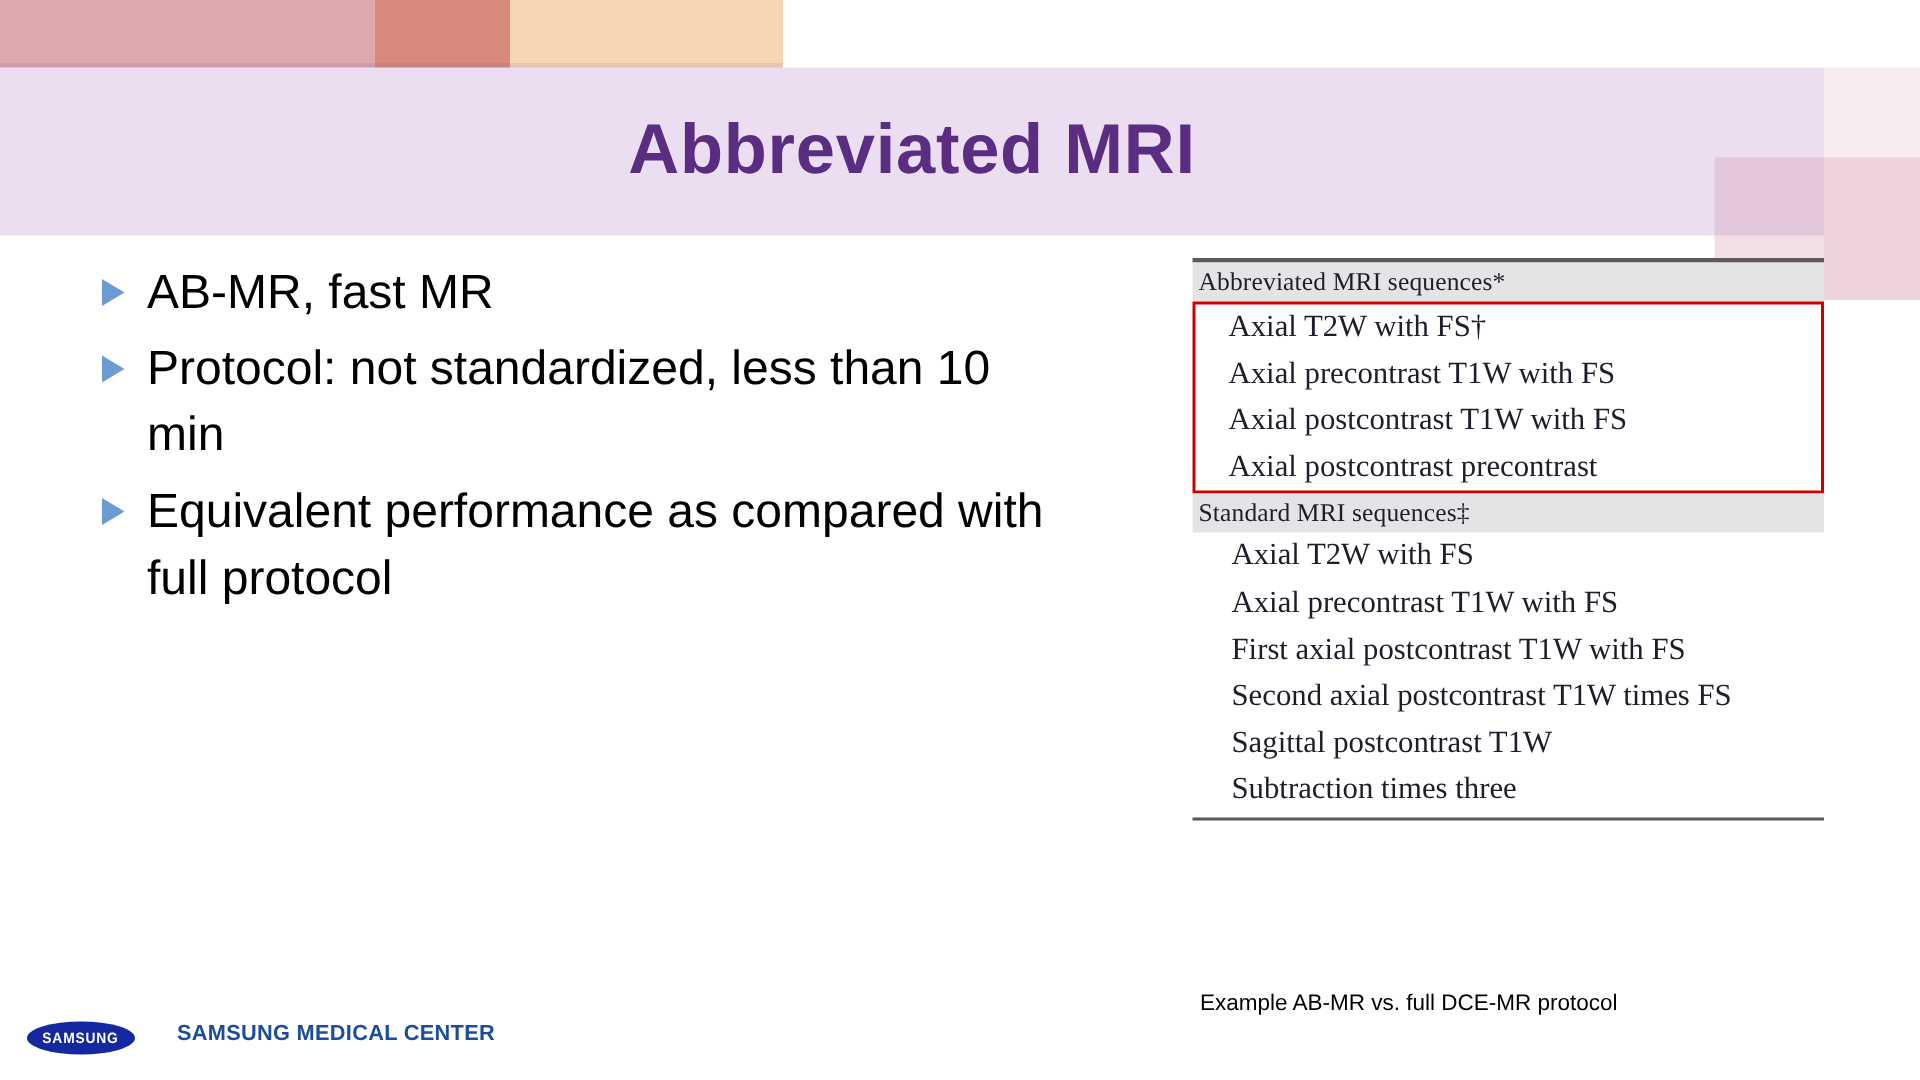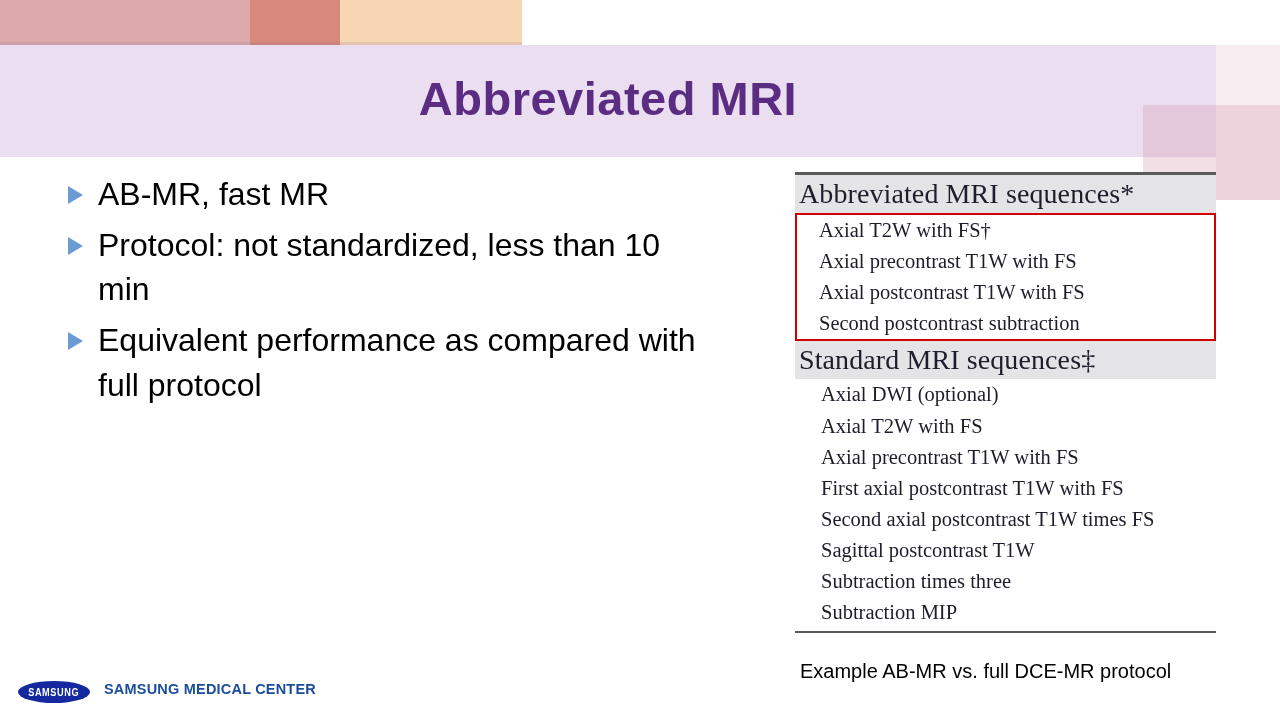--- a/index.html
+++ b/index.html
@@ -41,40 +41,40 @@
   .tri{width:0;height:0;border-top:9px solid transparent;
        border-bottom:9px solid transparent;border-left:15px solid #6B9BD2;}
   .bullet-text{font-size:32px;line-height:1.38;color:#000000;
                font-family:"Liberation Sans", sans-serif;}
 
   
   #seq-table{position:absolute;left:795px;top:172px;width:421px;}
   .tbl-topline{height:3px;background:#5a5a5a;}
   .tbl-botline{height:2px;background:#5a5a5a;margin-top:3px;}
   .tbl-header{background:#E4E4E6;font-family:"Liberation Serif", serif;
-              font-size:28px;color:#1d1d2b;padding:3px 0 3px 4px;
+              font-size:17px;color:#1d1d2b;padding:3px 0 3px 4px;
               font-weight:normal;letter-spacing:0.1px;}
   .tbl-rows{font-family:"Liberation Serif", serif;font-size:20.5px;
             color:#1d1d2b;}
   .tbl-row{padding:1px 0 1px 13px;line-height:1.42;white-space:nowrap;}
   #abbr-box{border:2.5px solid #D00000;margin:0;}
   #abbr-box .tbl-row{padding-left:22px;}
   #std-rows .tbl-row{padding-left:26px;}
 
   #table-caption{position:absolute;left:800px;top:660px;width:470px;
-                 font-size:20px;color:#000;
+                 font-size:15px;color:#000;
                  font-family:"Liberation Sans", sans-serif;}
 
   
   #logo-area{position:absolute;left:18px;top:681px;display:flex;align-items:flex-start;}
   #samsung-oval{width:72px;height:22px;border-radius:50%;background:#1428A0;
                 display:flex;align-items:center;justify-content:center;}
   #samsung-oval span{color:#fff;font-size:10px;font-weight:bold;
                      letter-spacing:0.6px;transform:scaleX(0.92);}
-  #smc-text{margin-left:14px;color:#1B4D9B;font-size:14.5px;font-weight:bold;
+  #smc-text{margin-left:28px;color:#1B4D9B;font-size:14.5px;font-weight:bold;
             letter-spacing:0.2px;}
 </style>
 </head>
 <body>
 
 <div class="slide">
 
   <div class="deco-block" id="deco-pink" style="background: rgb(220, 169, 172);"></div>
   <div class="deco-block" id="deco-salmon" style="background: rgb(216, 137, 123);"></div>
   <div class="deco-block" id="deco-peach" style="background: rgb(247, 214, 180);"></div>
@@ -108,34 +108,32 @@
 
   <div id="seq-table">
     <div class="tbl-topline"></div>
 
     <div class="tbl-header">Abbreviated MRI sequences*</div>
 
     <div id="abbr-box" class="tbl-rows" style="border-color: rgb(208, 0, 0);">
       <div class="tbl-row">Axial T2W with FS†</div>
       <div class="tbl-row">Axial precontrast T1W with FS</div>
       <div class="tbl-row">Axial postcontrast T1W with FS</div>
-      <div class="tbl-row">Second postcontrast subtraction</div>
+      <div class="tbl-row">Axial postcontrast precontrast</div>
     </div>
 
     <div class="tbl-header">Standard MRI sequences‡</div>
 
     <div id="std-rows" class="tbl-rows">
-      <div class="tbl-row">Axial DWI (optional)</div>
       <div class="tbl-row">Axial T2W with FS</div>
       <div class="tbl-row">Axial precontrast T1W with FS</div>
       <div class="tbl-row">First axial postcontrast T1W with FS</div>
       <div class="tbl-row">Second axial postcontrast T1W times FS</div>
       <div class="tbl-row">Sagittal postcontrast T1W</div>
       <div class="tbl-row">Subtraction times three</div>
-      <div class="tbl-row">Subtraction MIP</div>
     </div>
 
     <div class="tbl-botline"></div>
   </div>
 
   <div id="table-caption">Example AB-MR vs. full DCE-MR protocol</div>
 
   <div id="logo-area">
     <div id="samsung-oval">
       <span>SAMSUNG</span>

